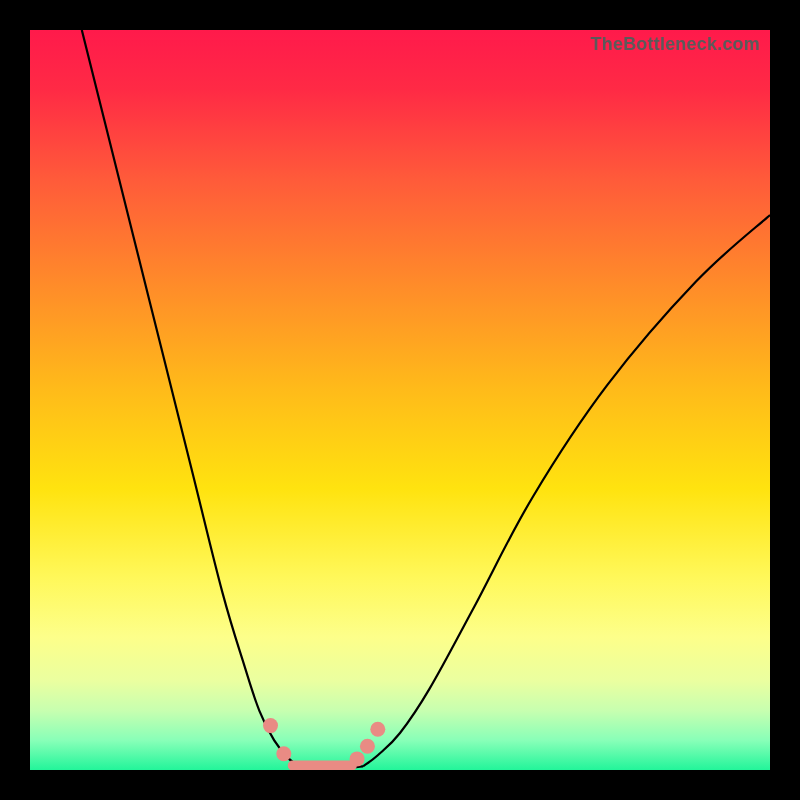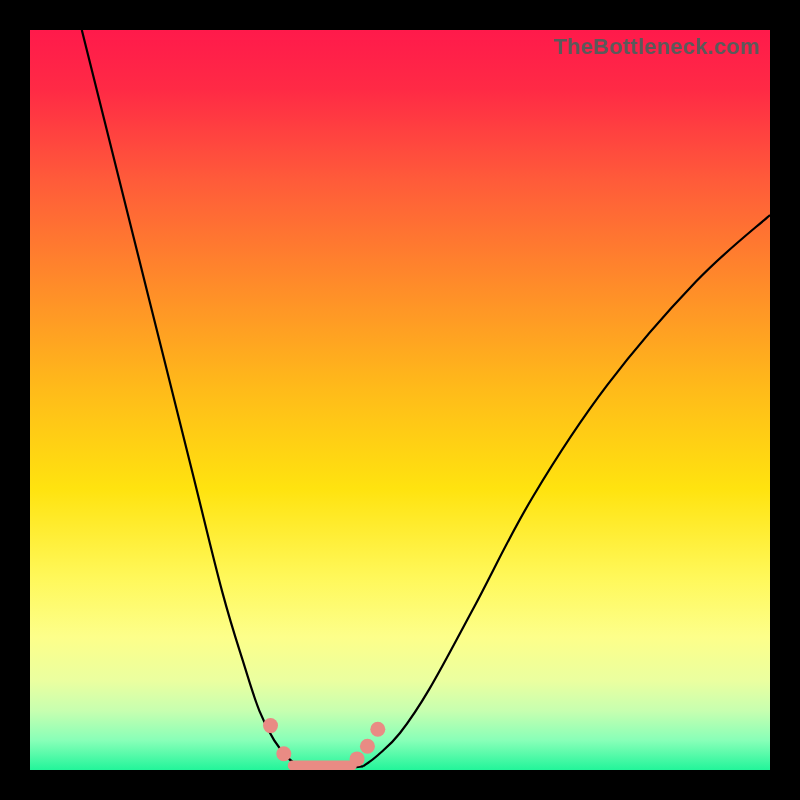--- a/index.html
+++ b/index.html
@@ -29,21 +29,21 @@
       #c7ffb0 92%,
       #88ffb8 96%,
       #22f59a 100%
     );
   }
   .watermark {
     position: absolute;
     top: 4px;
     right: 10px;
     font-family: Arial, Helvetica, sans-serif;
-    font-size: 22px;
+    font-size: 18px;
     font-weight: 600;
     color: #5a5a5a;
     letter-spacing: 0.2px;
   }
   svg.curves {
     position: absolute;
     left: 0; top: 0;
     width: 740px; height: 740px;
   }
   .curve { fill: none; stroke: #000; stroke-width: 2.2; }

